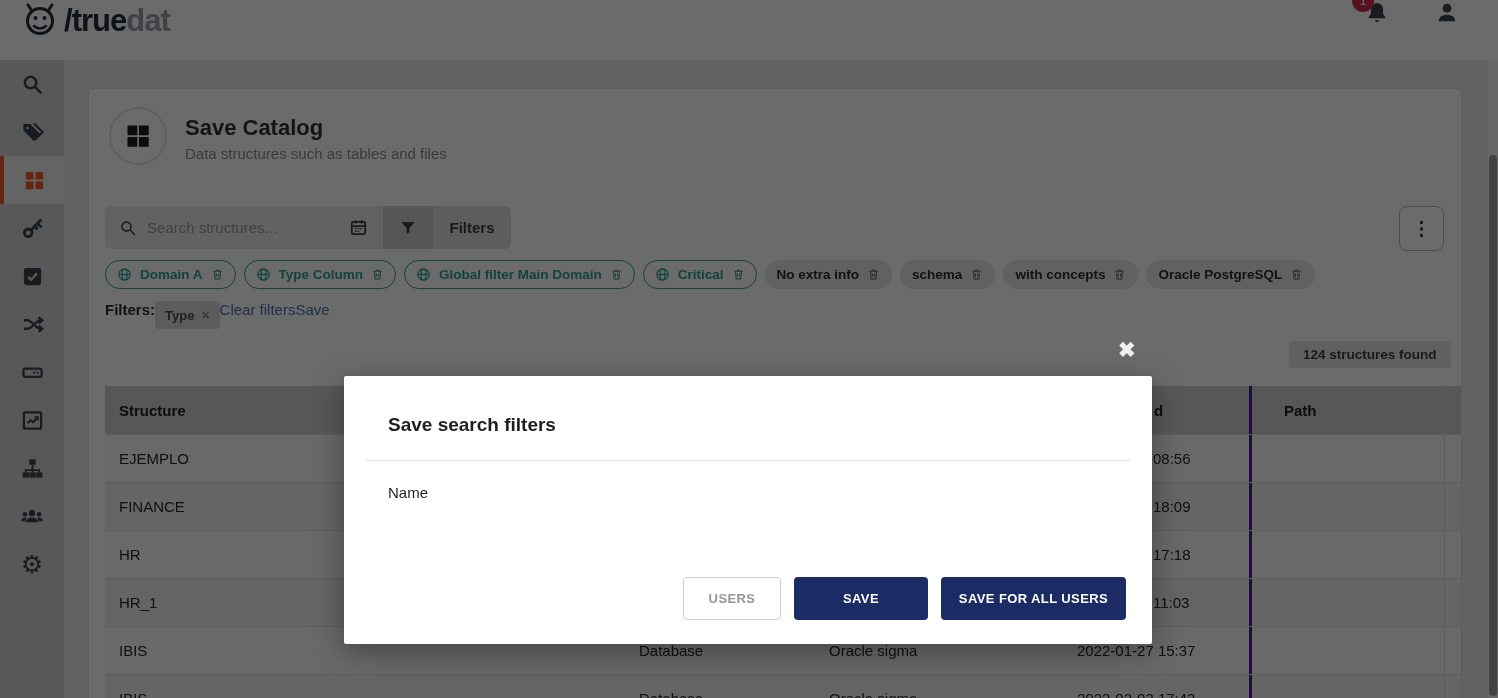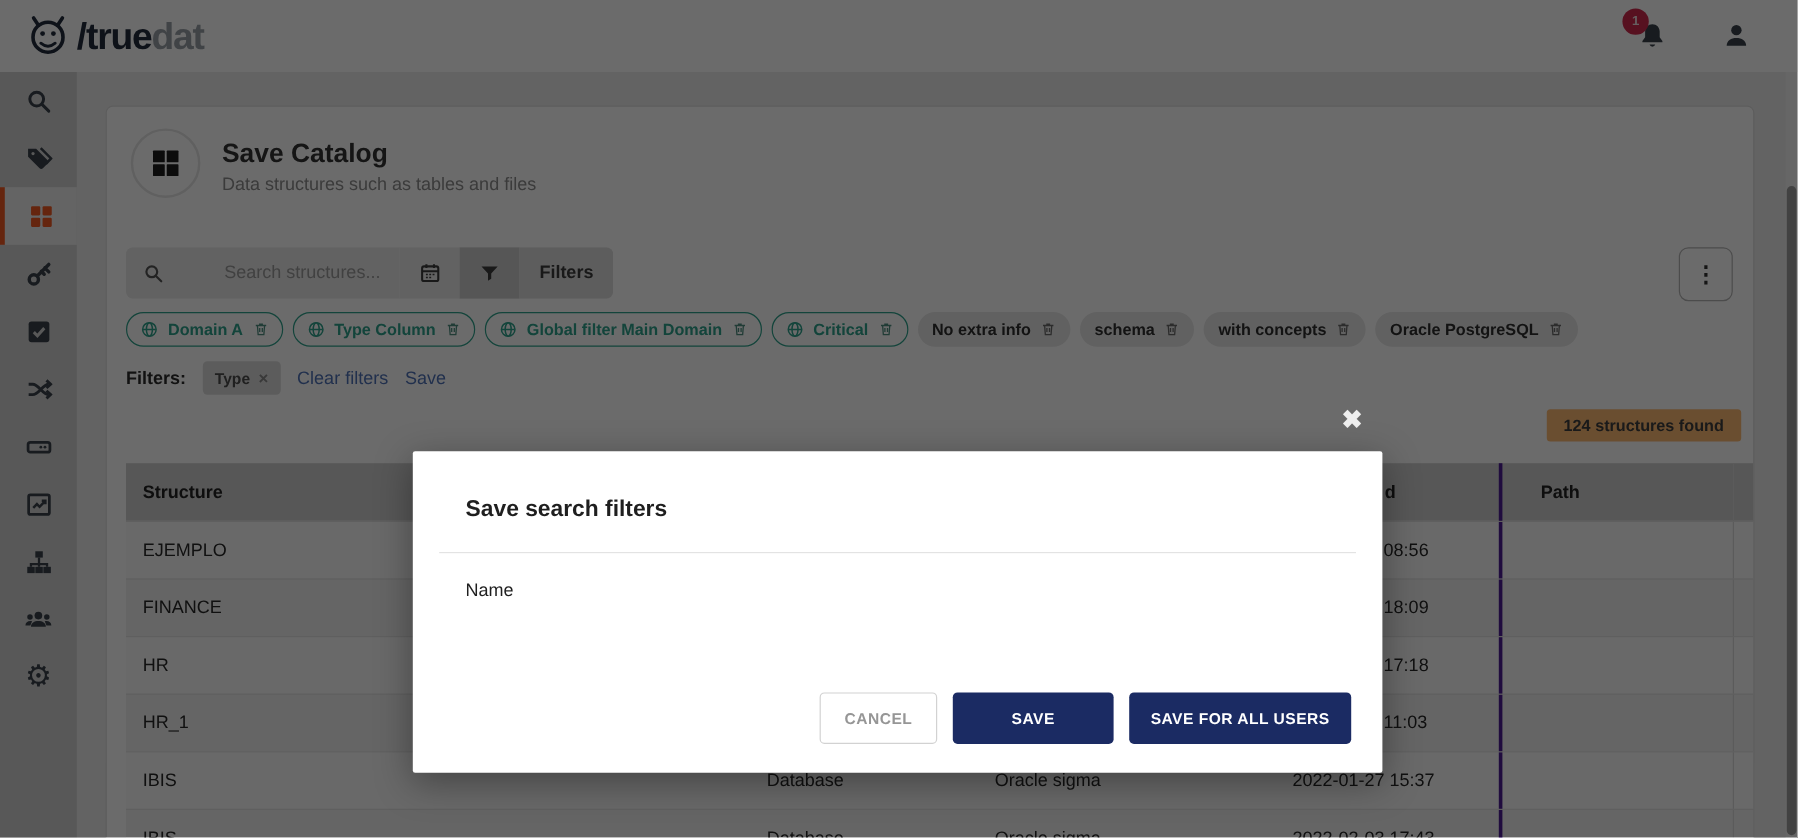--- a/index.html
+++ b/index.html
@@ -3,21 +3,21 @@
 <meta charset="utf-8">
 <style>
   * { margin:0; padding:0; box-sizing:border-box; }
   html,body { width:1498px; height:698px; overflow:hidden; }
   body { font-family:"Liberation Sans", sans-serif; background:#ececec; position:relative; }
 
   .app { position:absolute; inset:0; }
 
   
   .topbar { position:absolute; top:0; left:0; right:0; height:60px; background:#ffffff;
-            display:flex; align-items:center; padding:0 20px; z-index:2; }
+            display:flex; align-items:flex-start; padding:0 20px; z-index:2; }
   .logo { display:flex; align-items:center; gap:4px; }
   .logo svg { display:block; }
   .logo-text { font-size:31px; font-weight:bold; letter-spacing:-1px; line-height:1; }
   .logo-text .dark { color:#222c3c; }
   .logo-text .light { color:#9aa1a8; }
   .top-actions { margin-left:auto; display:flex; align-items:center; gap:44px; padding-right:18px; }
   .bell-wrap { position:relative; width:26px; height:26px; }
   .badge { position:absolute; top:-10px; left:-12px; min-width:22px; height:22px; border-radius:50%;
            background:#cf2a4e; color:#f3dfe3; font-size:11px; font-weight:bold;
            display:flex; align-items:center; justify-content:center; }
@@ -36,21 +36,21 @@
   .avatar { position:absolute; left:20px; top:18px; width:58px; height:58px; border-radius:50%;
             border:2px solid #e4e4e4; display:flex; align-items:center; justify-content:center; color:#1d1d1d; }
   .page-title { position:absolute; left:96px; top:26px; font-size:22px; font-weight:bold; color:#333333; }
   .page-subtitle { position:absolute; left:96px; top:56px; font-size:15px; color:#8d8d8d; }
 
   
   .search-group { position:absolute; left:16px; top:117px; height:43px; display:flex;
                   border-radius:6px; overflow:hidden; }
   .seg-input { width:228px; background:#e9e9e9; display:flex; align-items:center; gap:10px; padding-left:14px; color:#555; }
   .seg-input input { border:none; background:transparent; outline:none; font-size:15px; width:170px;
-                     font-family:inherit; color:#333;text-align:right; }
+                     font-family:inherit; color:#333; }
   .seg-input input::placeholder { color:#9b9b9b; }
   .seg-btn { width:50px; display:flex; align-items:center; justify-content:center; color:#3c3c3c; }
   .seg-cal { background:#e9e9e9; }
   .seg-funnel { background:#cdcdcd; }
   .seg-label { width:78px; background:#dedede; display:flex; align-items:center; justify-content:center;
                font-size:15px; font-weight:bold; color:#3c3c3c; }
 
   .kebab-btn { position:absolute; left:1310px; top:117px; width:45px; height:45px; border:1.5px solid #b5b5b5;
                border-radius:8px; display:flex; align-items:center; justify-content:center;
                font-size:19px; font-weight:bold; color:#333; background:#fff; }
@@ -58,28 +58,28 @@
   
   .chips-row { position:absolute; left:16px; top:171px; display:flex; gap:8px; align-items:center; }
   .chip { height:29px; border-radius:15px; display:inline-flex; align-items:center; gap:8px;
           font-size:13.5px; font-weight:bold; white-space:nowrap; }
   .chip.teal { border:1px solid #2ea28c; color:#2ea28c; padding:0 11px; background:transparent; }
   .chip.teal .trash { color:#4f8f81; }
   .chip.gray { background:#e7e7e7; color:#2e2e2e; padding:0 12px; }
   .chip.gray .trash { color:#6a6a6a; }
 
   
-  .filters-bar { position:absolute; left:16px; top:212px; display:flex; align-items:center; gap:14px; }
+  .filters-bar { position:absolute; left:16px; top:212px; display:flex; align-items:flex-start; }
   .filters-bar .lbl { font-size:15px; font-weight:bold; color:#2c2c2c; }
   .applied-chip { background:#dcdcdc; border-radius:4px; padding:6px 10px; font-size:13px; font-weight:bold;
                   color:#4c4c4c; display:inline-flex; align-items:center; gap:7px; }
   .applied-chip .x { color:#888; font-size:14px; }
   .link { font-size:15px; color:#5073b8; }
 
-  .found-badge { position:absolute; left:1200px; top:252px; background:#fdba74; border-radius:3px;
+  .found-badge { position:absolute; left:1200px; top:252px; background:#e5e5e5; border-radius:3px;
                  padding:6px 14px; font-size:13.5px; font-weight:bold; color:#3e3e3e; }
 
   
   .table { position:absolute; left:16px; top:297px; width:1356px; font-size:15px; color:#272727; }
   .t-head { display:flex; height:48px; background:#cfcfcf; font-weight:bold; color:#222; align-items:center; }
   .t-row { display:flex; height:48px; align-items:center; border-top:1px solid #e2e2e2; }
   .t-row.odd { background:#fbfbfb; }
   .t-row.even { background:#f0f0f0; }
   .c1 { width:524px; padding-left:14px; }
   .c2 { width:190px; padding-left:10px; }
@@ -417,17 +417,17 @@
 </div>
 
 <div class="overlay"></div>
 
 <div class="close-x">✖</div>
 <div class="modal">
   <div class="modal-title">Save search filters</div>
   <div class="modal-divider"></div>
   <div class="modal-name-label">Name</div>
   <div class="modal-buttons">
-    <button class="btn btn-cancel">CANCEL</button>
+    <button class="btn btn-cancel">USERS</button>
     <button class="btn btn-navy btn-save">SAVE</button>
     <button class="btn btn-navy btn-saveall">SAVE FOR ALL USERS</button>
   </div>
 </div>
 
 </body></html>

